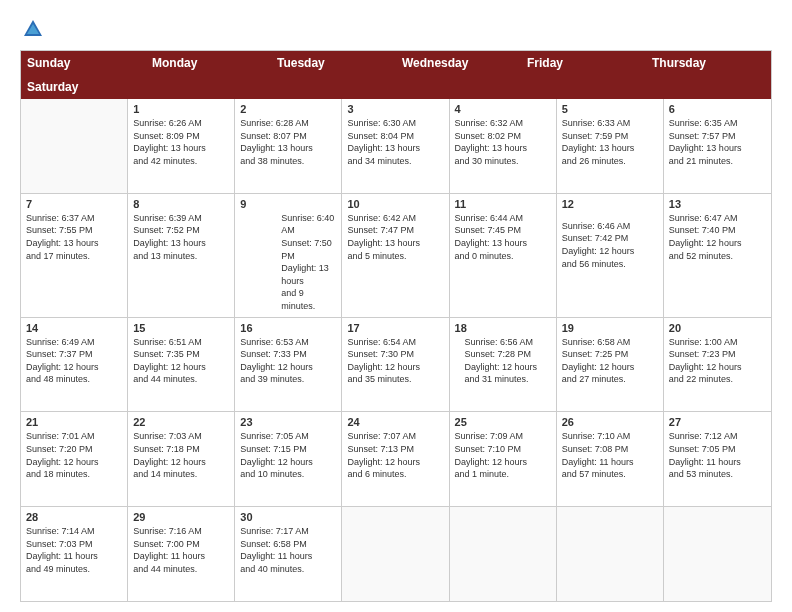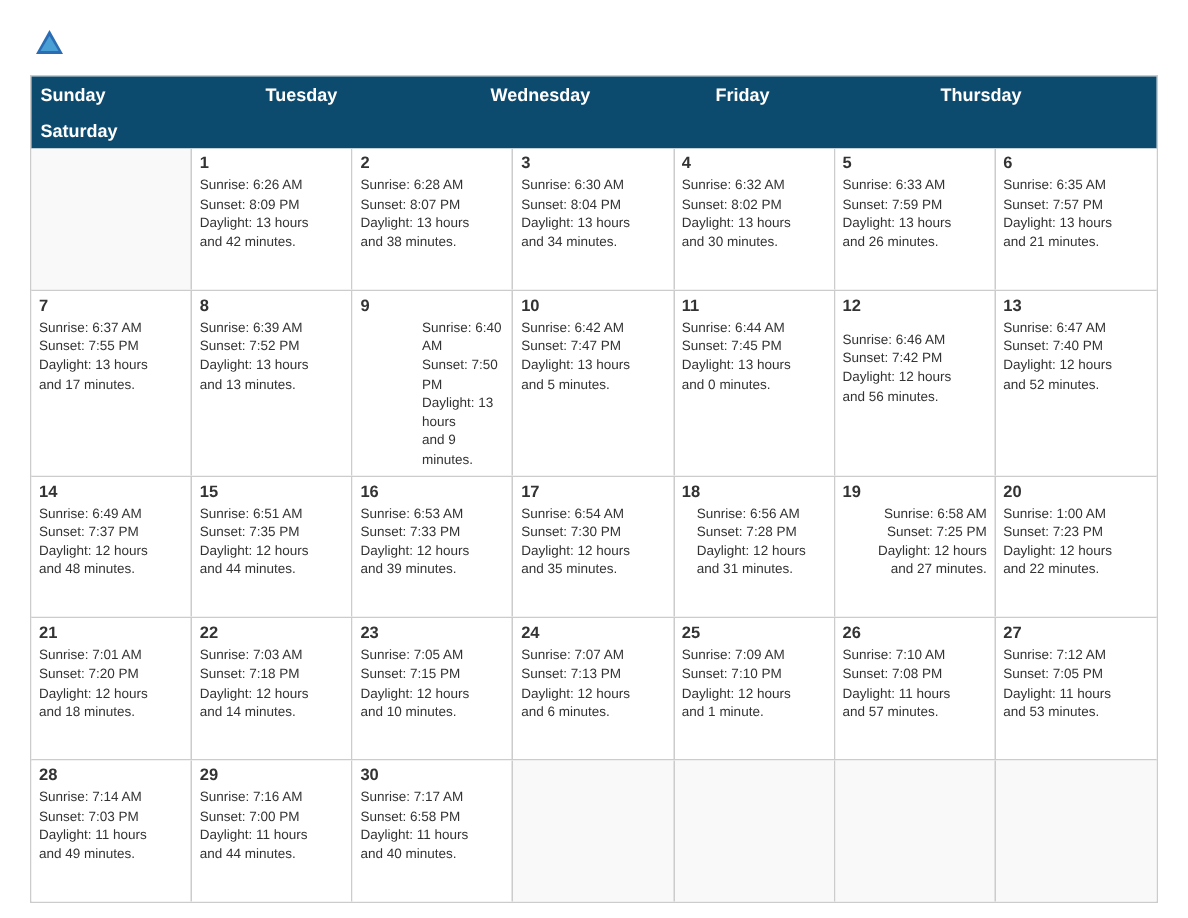--- a/index.html
+++ b/index.html
@@ -61,22 +61,22 @@
       color: #555;
     }
     .calendar {
       flex: 1;
       display: flex;
       flex-direction: column;
       border: 1px solid #ccc;
     }
     .cal-header {
       display: grid;
-      grid-template-columns: repeat(5, 1fr);
-      background: #0c4a6e;
+      grid-template-columns: repeat(6, 1fr);
+      background: #7f1d1d;
     }
     .cal-header-cell {
       color: #fff;
       font-size: 12px;
       font-weight: bold;
       padding: 5px 6px;
       text-align: left;
     }
     .cal-body {
       display: flex;
@@ -136,20 +136,21 @@
     </div>
     <div class="title-block">
       <div class="month-title"></div>
       <div class="location"></div>
     </div>
   </div>
 
   <div class="calendar">
     <div class="cal-header">
     <div class="cal-header-cell">Sunday</div>
+        <div class="cal-header-cell">Monday</div>
         <div class="cal-header-cell">Tuesday</div>
         <div class="cal-header-cell">Wednesday</div>
         <div class="cal-header-cell">Friday</div>
         <div class="cal-header-cell">Thursday</div>
         <div class="cal-header-cell">Saturday</div>
       </div>
     <div class="cal-body">
     <div class="cal-week">
           <div class="cal-cell empty"></div>
           <div class="cal-cell">
@@ -277,21 +278,21 @@
           </div>
           <div class="cal-cell">
             <span class="day-num">18</span>
             <div class="cell-info" style="white-space: pre-line; margin-left: 10px;">Sunrise: 6:56 AM
 Sunset: 7:28 PM
 Daylight: 12 hours
 and 31 minutes.</div>
           </div>
           <div class="cal-cell">
             <span class="day-num">19</span>
-            <div class="cell-info" style="white-space: pre-line; text-align: right;">Sunrise: 6:58 AM
+            <div class="cell-info" style="white-space: pre-line;">Sunrise: 6:58 AM
 Sunset: 7:25 PM
 Daylight: 12 hours
 and 27 minutes.</div>
           </div>
           <div class="cal-cell">
             <span class="day-num">20</span>
             <div class="cell-info" style="white-space: pre-line;">Sunrise: 1:00 AM
 Sunset: 7:23 PM
 Daylight: 12 hours
 and 22 minutes.</div>

